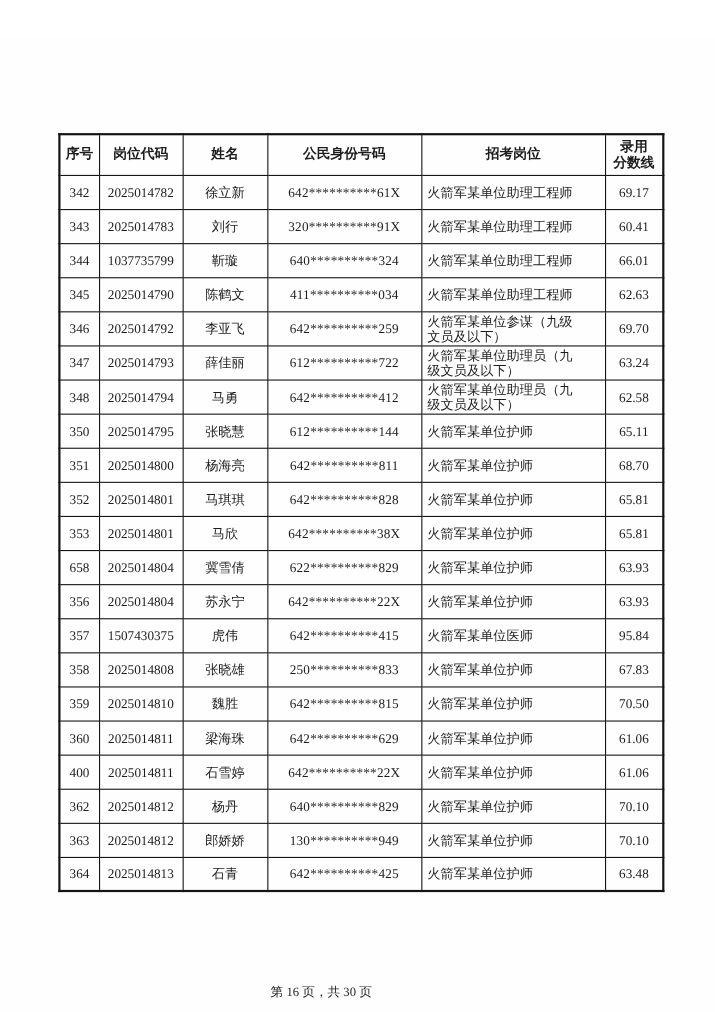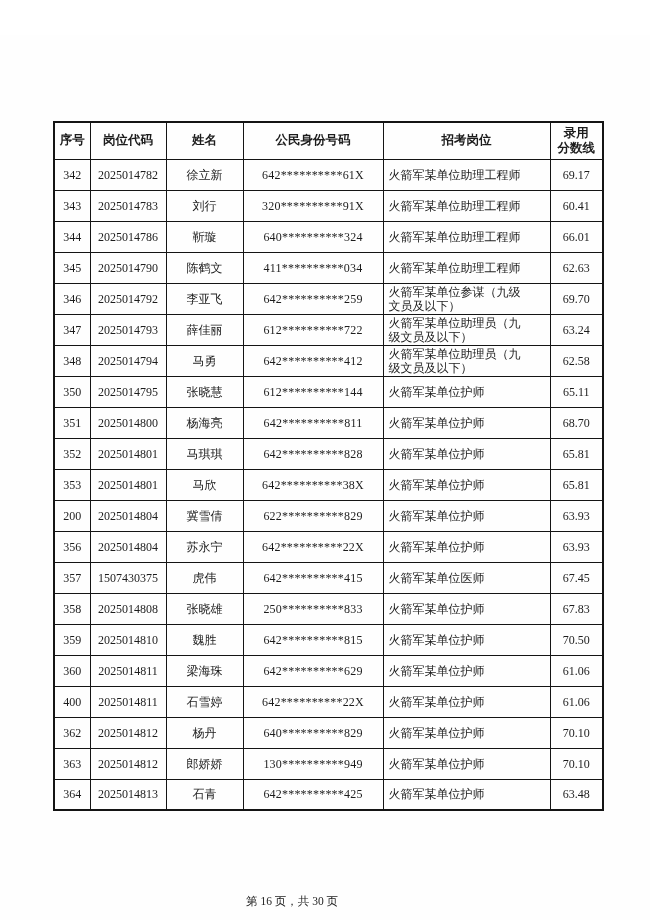--- a/index.html
+++ b/index.html
@@ -98,21 +98,21 @@
         <tr>
           <td class="col-seq">343</td>
           <td class="col-code">2025014783</td>
           <td class="col-name">刘行</td>
           <td class="col-id">320**********91X</td>
           <td class="col-position">火箭军某单位助理工程师</td>
           <td class="col-score">60.41</td>
         </tr>
         <tr>
           <td class="col-seq">344</td>
-          <td class="col-code">2025014786</td>
+          <td class="col-code">1037735799</td>
           <td class="col-name">靳璇</td>
           <td class="col-id">640**********324</td>
           <td class="col-position">火箭军某单位助理工程师</td>
           <td class="col-score">66.01</td>
         </tr>
         <tr>
           <td class="col-seq">345</td>
           <td class="col-code">2025014790</td>
           <td class="col-name">陈鹤文</td>
           <td class="col-id">411**********034</td>
@@ -169,42 +169,42 @@
         </tr>
         <tr>
           <td class="col-seq">353</td>
           <td class="col-code">2025014801</td>
           <td class="col-name">马欣</td>
           <td class="col-id">642**********38X</td>
           <td class="col-position">火箭军某单位护师</td>
           <td class="col-score">65.81</td>
         </tr>
         <tr>
-          <td class="col-seq">200</td>
+          <td class="col-seq">658</td>
           <td class="col-code">2025014804</td>
           <td class="col-name">冀雪倩</td>
           <td class="col-id">622**********829</td>
           <td class="col-position">火箭军某单位护师</td>
           <td class="col-score">63.93</td>
         </tr>
         <tr>
           <td class="col-seq">356</td>
           <td class="col-code">2025014804</td>
           <td class="col-name">苏永宁</td>
           <td class="col-id">642**********22X</td>
           <td class="col-position">火箭军某单位护师</td>
           <td class="col-score">63.93</td>
         </tr>
         <tr>
           <td class="col-seq">357</td>
           <td class="col-code">1507430375</td>
           <td class="col-name">虎伟</td>
           <td class="col-id">642**********415</td>
           <td class="col-position">火箭军某单位医师</td>
-          <td class="col-score">67.45</td>
+          <td class="col-score">95.84</td>
         </tr>
         <tr>
           <td class="col-seq">358</td>
           <td class="col-code">2025014808</td>
           <td class="col-name">张晓雄</td>
           <td class="col-id">250**********833</td>
           <td class="col-position">火箭军某单位护师</td>
           <td class="col-score">67.83</td>
         </tr>
         <tr>

